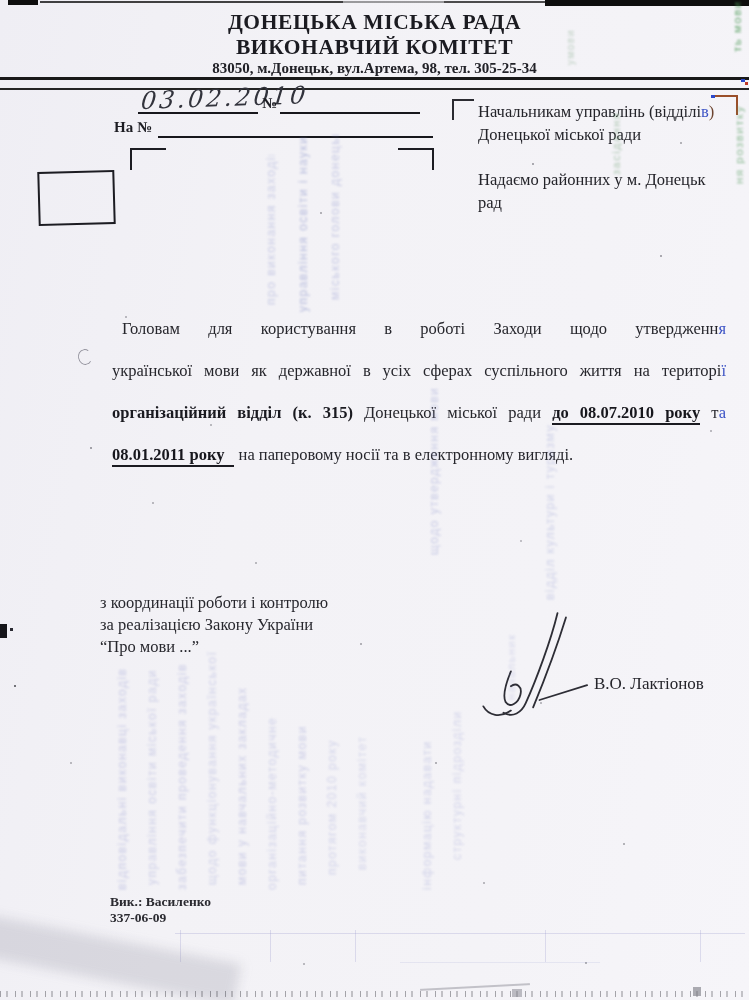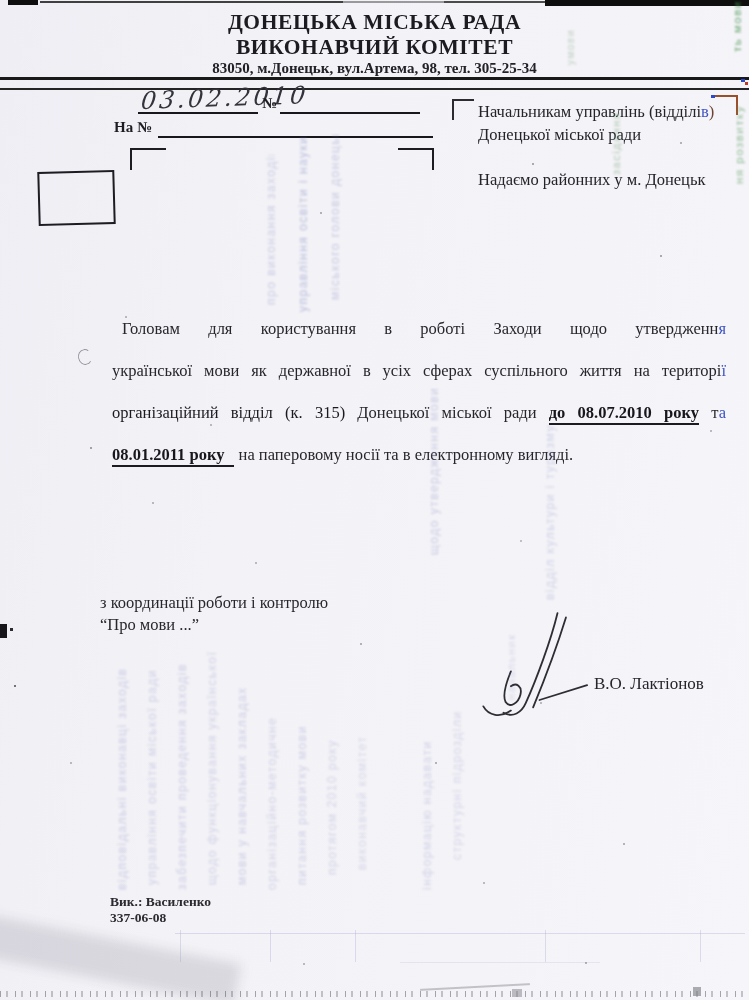--- a/index.html
+++ b/index.html
@@ -41,21 +41,21 @@
     border-top:2px solid #9a4f2a;border-right:2px solid #9a4f2a;}
   .fringe{color:#3c53c5;}
   .paren-brown{color:#6d4430;}
 
   
   .body-block{left:112px;top:308px;width:614px;font-size:16.5px;color:#26262c;}
   .bline{height:42px;line-height:42px;overflow:hidden;text-align:justify;text-align-last:justify;}
   .bline::after{content:"";display:inline-block;width:100%;height:0;}
   .bline-last{height:42px;line-height:42px;}
   .b-ind{padding-left:10px;}
-  .bold{font-weight:400;color:#1a1a20;}
+  .bold{font-weight:700;color:#1a1a20;}
   .bold-ul{font-weight:700;color:#17171d;border-bottom:2px solid #1b1b21;padding-bottom:1px;}
   .pad-ul{padding-right:10px;}
 
   
   .signoff{left:100px;top:592px;font-size:16.5px;line-height:22px;color:#27272d;}
   .signoff div{white-space:nowrap;}
   .signer{left:594px;top:674px;font-size:17px;color:#25252b;white-space:nowrap;}
   .sig-svg{left:472px;top:610px;}
 
   
@@ -121,48 +121,50 @@
   <div class="abs stamp-box"></div>
 
   <div class="abs rec-c-tl"></div>
   <div class="abs rec-c-tr"></div>
   <div class="abs speck-blue"></div>
   <div class="abs recipient">
     <div><span>Начальникам управлінь (відділі</span><span class="fringe">в</span><span class="paren-brown">)</span></div>
     <div>Донецької міської ради</div>
     <div class="r-spacer"></div>
     <div>Надаємо районних у м. Донецьк</div>
+    <div>рад</div>
   </div>
 
   <div class="abs body-block">
     <div class="bline b-ind"><span>Головам  для користування в роботі Заходи щодо утвердженн</span><span class="fringe">я</span></div>
     <div class="bline"><span>української мови як державної в усіх сферах суспільного життя на територі</span><span class="fringe">ї</span></div>
     <div class="bline"><span class="bold">організаційний відділ (к. 315)</span><span> Донецької міської ради </span><span class="bold-ul">до 08.07.2010 року</span><span> т</span><span class="fringe">а</span></div>
     <div class="bline-last"><span class="bold-ul pad-ul">08.01.2011 року</span><span> на паперовому носії та в електронному вигляді.</span></div>
   </div>
 
   <div class="abs signoff">
     <div>з координації роботи і контролю</div>
+    <div>за реалізацією Закону України</div>
     <div>“Про мови ...”</div>
   </div>
 
   <svg class="abs sig-svg" width="118" height="108" viewBox="0 0 110 102">
     <g fill="none" stroke="#2d2d35" stroke-width="1.7" stroke-linecap="round">
       <path d="M80 3 C74 28 60 66 50 88 C46 97 38 102 29 97"></path>
       <path d="M88 7 C80 33 66 70 57 92"></path>
       <path d="M36 58 C31 70 28 81 31 87 C35 93 43 88 45 80 C47 72 41 68 36 72"></path>
       <path d="M10 91 C15 100 26 102 36 95"></path>
       <path d="M63 85 L108 71"></path>
     </g>
   </svg>
   <div class="abs signer">В.О. Лактіонов</div>
 
   <div class="abs exec">
     <div>Вик.: Василенко</div>
-    <div>337-06-08</div>
+    <div>337-06-09</div>
   </div>
 
   <div class="bleed nosel" style="left:731px;top:2px;height:50px;font-size:11.5px;color:rgba(70,150,80,.8);">ть мови</div>
   <div class="bleed nosel" style="left:733px;top:84px;height:100px;font-size:11.5px;color:rgba(90,160,100,.65);">ня розвитку</div>
   <div class="bleed nosel" style="left:610px;top:80px;height:95px;font-size:11px;color:rgba(120,165,125,.55);">засідання</div>
   <div class="bleed nosel" style="left:565px;top:15px;height:50px;font-size:10px;color:rgba(140,175,145,.5);">умови</div>
 
   <div class="bleed nosel" style="left:296px;top:112px;height:200px;font-size:12px;color:rgba(130,140,200,.5);">управління освіти і науки</div>
   <div class="bleed nosel" style="left:328px;top:135px;height:165px;font-size:12px;color:rgba(140,148,205,.42);">міського голови донецьк</div>
   <div class="bleed nosel" style="left:264px;top:155px;height:150px;font-size:12px;color:rgba(140,148,205,.38);">про виконання заходів</div>

